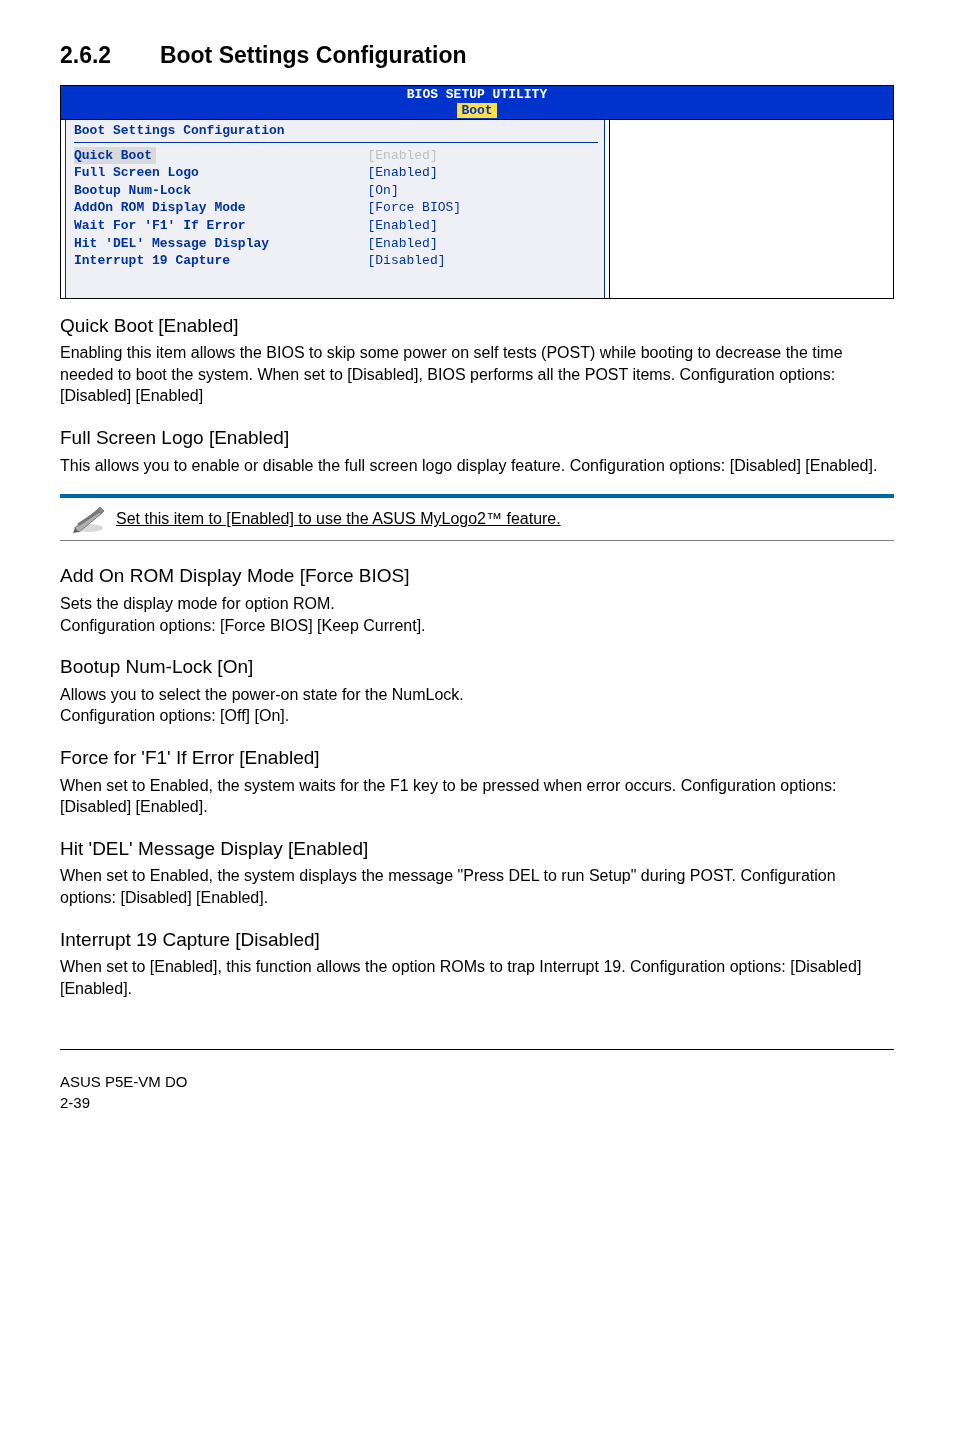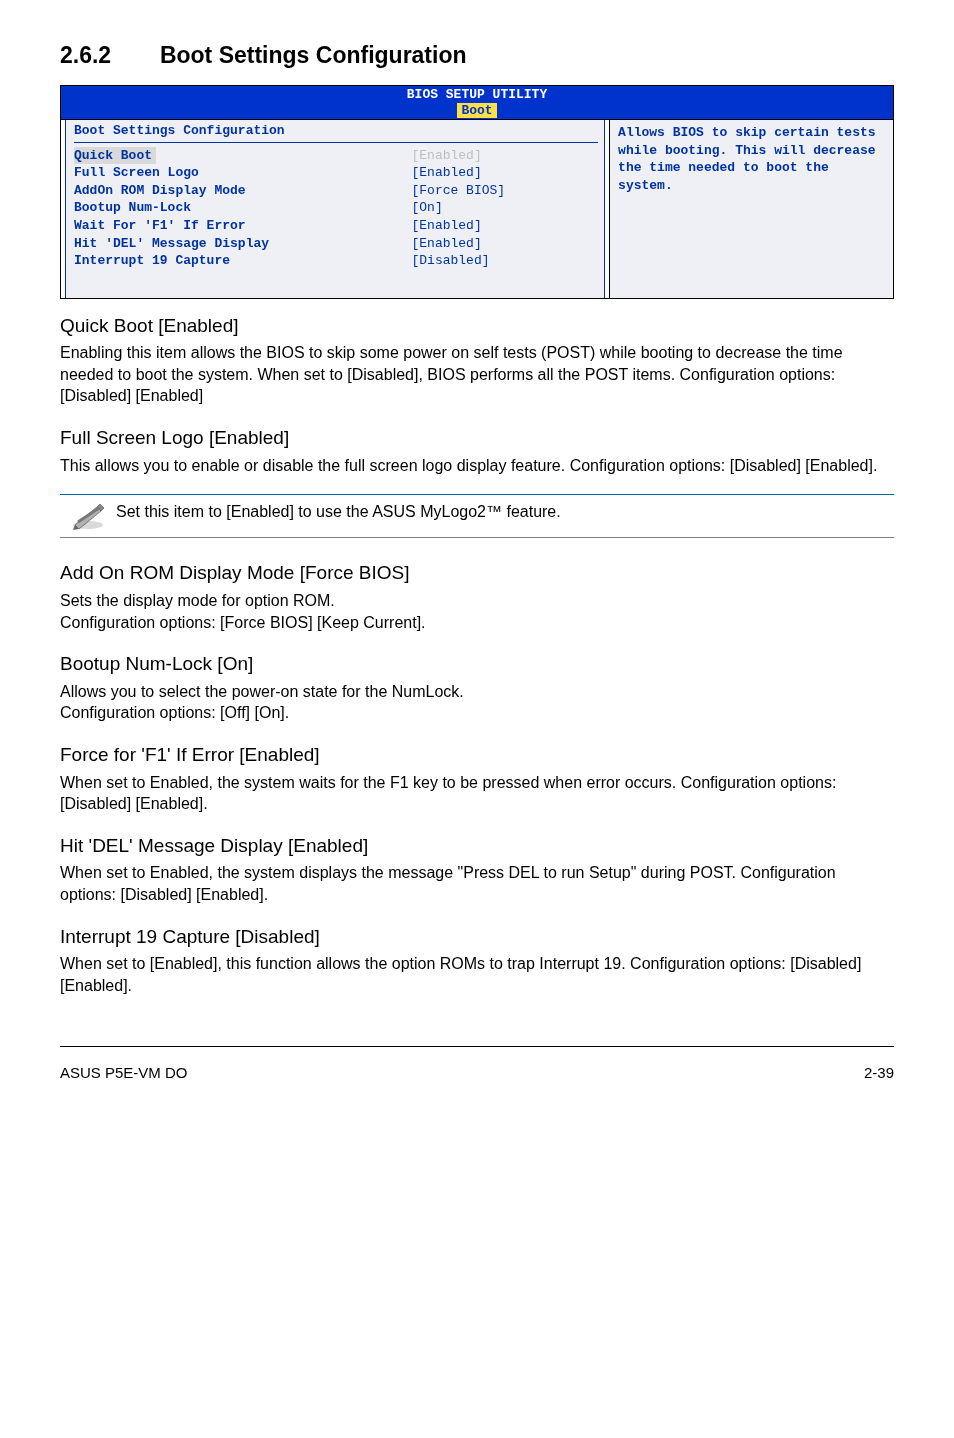--- a/index.html
+++ b/index.html
@@ -62,21 +62,21 @@
   }
   .bios-heading {
     color: #0033a0;
     font-weight: bold;
     padding-bottom: 0;
   }
   .bios-divider {
     border-top: 1px solid #0033a0;
     margin: 2px 0 4px 0;
   }
-  .bios-row { display: flex; gap: 44px; }
+  .bios-row { display: flex; }
   .bios-label { flex: 0 0 56%; color: #0033a0; font-weight: bold; }
   .bios-value { flex: 1; color: #0033a0; font-weight: normal; }
   .bios-row.highlight .bios-label { background: #d9d9d9; color: #0033a0; }
   .bios-row.highlight .bios-value { color: #d9d9d9; }
   .bios-row.highlight { background: transparent; }
   .bios-row.highlight .bios-label { display:inline-block; width:auto; flex:0 0 auto; padding-right:4px; margin-right:8px;}
   .hl-label-wrap { flex: 0 0 56%; }
   .bios-help {
     color: #0033a0;
     font-weight: bold;
@@ -89,42 +89,45 @@
     font-weight: normal;
     margin-top: 8px;
     margin-bottom: 4px;
   }
   p.body {
     font-size: 16px;
     margin-bottom: 18px;
   }
   .note-row {
     display: flex;
-    border-top: 1px solid #0369a1;
+    align-items: center;
+    border-top: 4px solid #0369a1;
     border-bottom: 1px solid #808080;
     padding: 6px 0 6px 0;
     margin: 4px 0 22px 0;
+    text-decoration: underline;
   }
   .note-icon {
     flex: 0 0 56px;
     display: flex;
     justify-content: center;
     align-items: center;
   }
   .note-text {
     flex: 1;
     font-size: 16px;
   }
   .footer {
     display: flex;
     justify-content: space-between;
     border-top: 1px solid #000;
-    padding-top: 16px;
+    padding-top: 22px;
     margin-top: 50px;
     font-size: 15px;
+    flex-direction: column;
   }
 </style>
 </head>
 <body>
 
 <div class="section-header">
   <span class="section-num">2.6.2</span>
   <span class="section-title">Boot Settings Configuration</span>
 </div>
 
@@ -140,43 +143,40 @@
         <div class="bios-divider"></div>
         <div class="bios-row highlight">
           <span class="hl-label-wrap"><span class="bios-label">Quick Boot</span></span>
           <span class="bios-value" style="color:#bfbfbf;">[Enabled]</span>
         </div>
         <div class="bios-row">
           <span class="bios-label">Full Screen Logo</span>
           <span class="bios-value">[Enabled]</span>
         </div>
         <div class="bios-row">
+          <span class="bios-label">Bootup Num-Lock</span>
+          <span class="bios-value">[On]</span>
+        </div>
+        <div class="bios-row">
           <span class="bios-label">AddOn ROM Display Mode</span>
           <span class="bios-value">[Force BIOS]</span>
         </div>
         <div class="bios-row">
-          <span class="bios-label">Bootup Num-Lock</span>
-          <span class="bios-value">[On]</span>
-        </div>
-        <div class="bios-row">
           <span class="bios-label">Wait For 'F1' If Error</span>
           <span class="bios-value">[Enabled]</span>
         </div>
         <div class="bios-row">
           <span class="bios-label">Hit 'DEL' Message Display</span>
           <span class="bios-value">[Enabled]</span>
         </div>
         <div class="bios-row">
           <span class="bios-label">Interrupt 19 Capture</span>
           <span class="bios-value">[Disabled]</span>
         </div>
       </div>
-    </div>
-    <div class="bios-right">
-      <div class="bios-help">Allows BIOS to skip certain tests while booting. This will decrease the time needed to boot the system.</div>
     </div>
   </div>
 </div>
 
 <h3 class="sub">Quick Boot [Enabled]</h3>
 <p class="body">Enabling this item allows the BIOS to skip some power on self tests (POST) while booting to decrease the time needed to boot the system. When set to [Disabled], BIOS performs all the POST items. Configuration options: [Disabled] [Enabled]</p>
 
 <h3 class="sub">Full Screen Logo [Enabled]</h3>
 <p class="body">This allows you to enable or disable the full screen logo display feature. Configuration options: [Disabled] [Enabled].</p>
 

